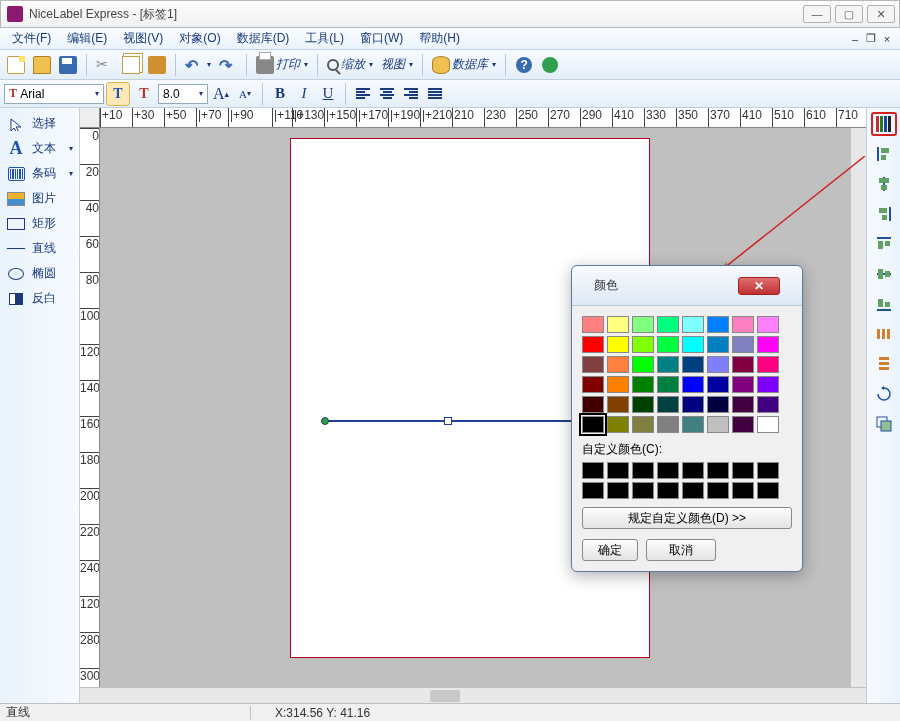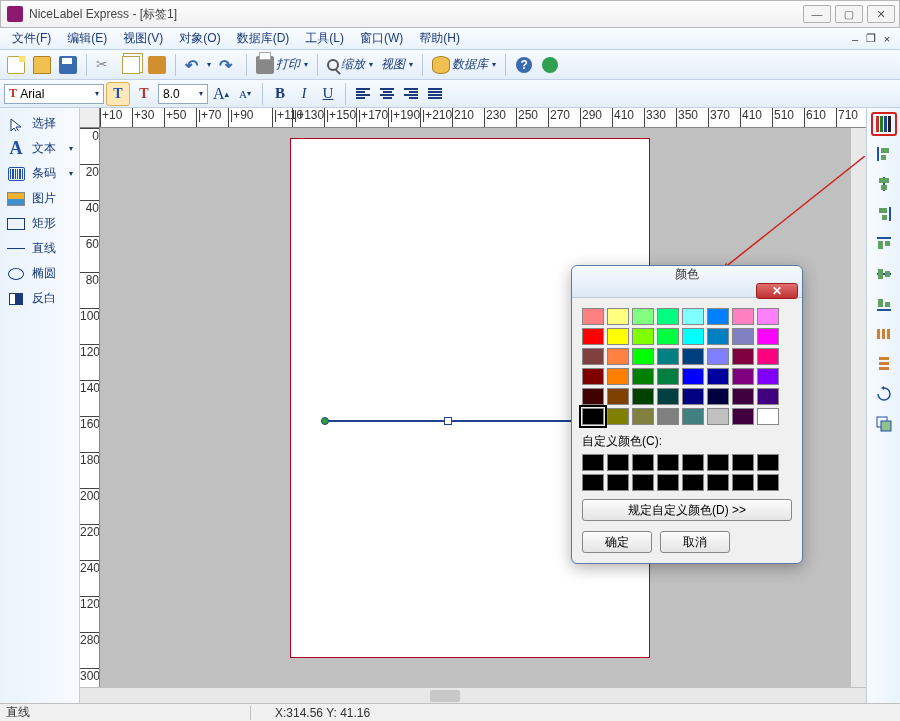--- a/index.html
+++ b/index.html
@@ -96,21 +96,21 @@
 .hscroll{position:absolute;left:80px;right:34px;bottom:18px;height:16px;background:#e8e8e8;border-top:1px solid #c0c0c0;}
 .hscroll .thumb{position:absolute;left:350px;width:30px;top:2px;height:12px;background:#c8c8c8;border-radius:2px;}
 .vscroll-space{position:absolute;right:34px;top:128px;bottom:34px;width:16px;background:#e8e8e8;border-left:1px solid #c0c0c0;}
 
 
 .statusbar{position:absolute;left:0;right:0;bottom:0;height:18px;background:#f0f0f0;border-top:1px solid #c0c0c0;display:flex;align-items:center;font-size:11px;color:#333;padding:0 6px;gap:20px;}
 .statusbar .sect{border-left:1px solid #c0c0c0;padding-left:24px;}
 
 
 .color-dialog{position:absolute;left:571px;top:265px;width:232px;background:#f0f0f0;border:1px solid #5a7aa0;border-radius:6px;box-shadow:0 4px 16px rgba(0,0,0,.3);}
-.cd-title{height:32px;background:linear-gradient(#f8fbfe,#dde8f4);border-radius:6px 6px 0 0;display:flex;align-items:center;padding:0 4px;color:#333;border-bottom:1px solid #bcc8d8;flex-direction:column;}
+.cd-title{height:40px;background:linear-gradient(#f8fbfe,#dde8f4);border-radius:6px 6px 0 0;display:flex;align-items:center;padding:0 22px;color:#333;border-bottom:1px solid #bcc8d8;}
 .cd-title .close{margin-left:auto;width:42px;height:18px;background:linear-gradient(#e07070,#c03030);border-radius:3px;color:#fff;display:flex;align-items:center;justify-content:center;font-weight:bold;border:1px solid #a02020;}
 .cd-body{padding:10px;}
 .cd-label{margin-bottom:4px;}
 .swatch-grid{display:grid;grid-template-columns:repeat(8,22px);gap:3px;margin-bottom:8px;}
 .swatch{width:22px;height:17px;border:1px solid #888;}
 .swatch.selected{outline:2px solid #000;outline-offset:1px;}
 .cd-btn{height:22px;border:1px solid #888;background:linear-gradient(#fdfdfd,#e4e4e4);border-radius:3px;padding:0 10px;display:inline-flex;align-items:center;justify-content:center;}
 .cd-btn.wide{width:100%;margin-bottom:10px;}
 .cd-actions{display:flex;gap:8px;}
 
@@ -544,17 +544,17 @@
         <div class="swatch" style="background: rgb(0, 0, 0);"></div>
         <div class="swatch" style="background: rgb(0, 0, 0);"></div>
         <div class="swatch" style="background: rgb(0, 0, 0);"></div>
         <div class="swatch" style="background: rgb(0, 0, 0);"></div>
         <div class="swatch" style="background: rgb(0, 0, 0);"></div>
         <div class="swatch" style="background: rgb(0, 0, 0);"></div>
         <div class="swatch" style="background: rgb(0, 0, 0);"></div>
       </div>
     <button class="cd-btn wide">规定自定义颜色(D) &gt;&gt;</button>
     <div class="cd-actions">
-      <button class="cd-btn" style="width:70px">确定</button>
+      <button class="cd-btn" style="width:56px">确定</button>
       <button class="cd-btn" style="width:70px">取消</button>
     </div>
   </div>
 </div>
 
 </body></html>

